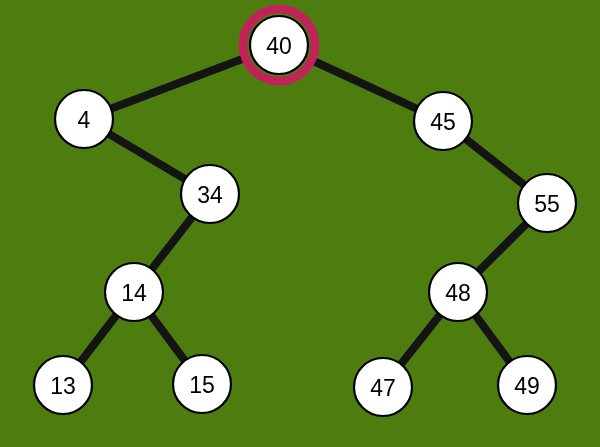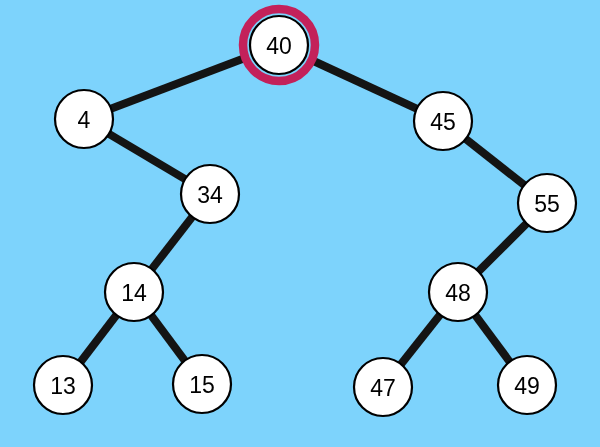--- a/index.html
+++ b/index.html
@@ -7,21 +7,21 @@
     padding: 0;
     background: #ffffff;
   }
   body {
     font-family: "Liberation Sans", sans-serif;
   }
   #tree-figure {
     position: relative;
     width: 600px;
     height: 447px;
-    background: #7dd3fc;
+    background: #4d7c0f;
     overflow: hidden;
   }
   #tree-svg {
     position: absolute;
     top: 0;
     left: 0;
     width: 600px;
     height: 447px;
     display: block;
   }

